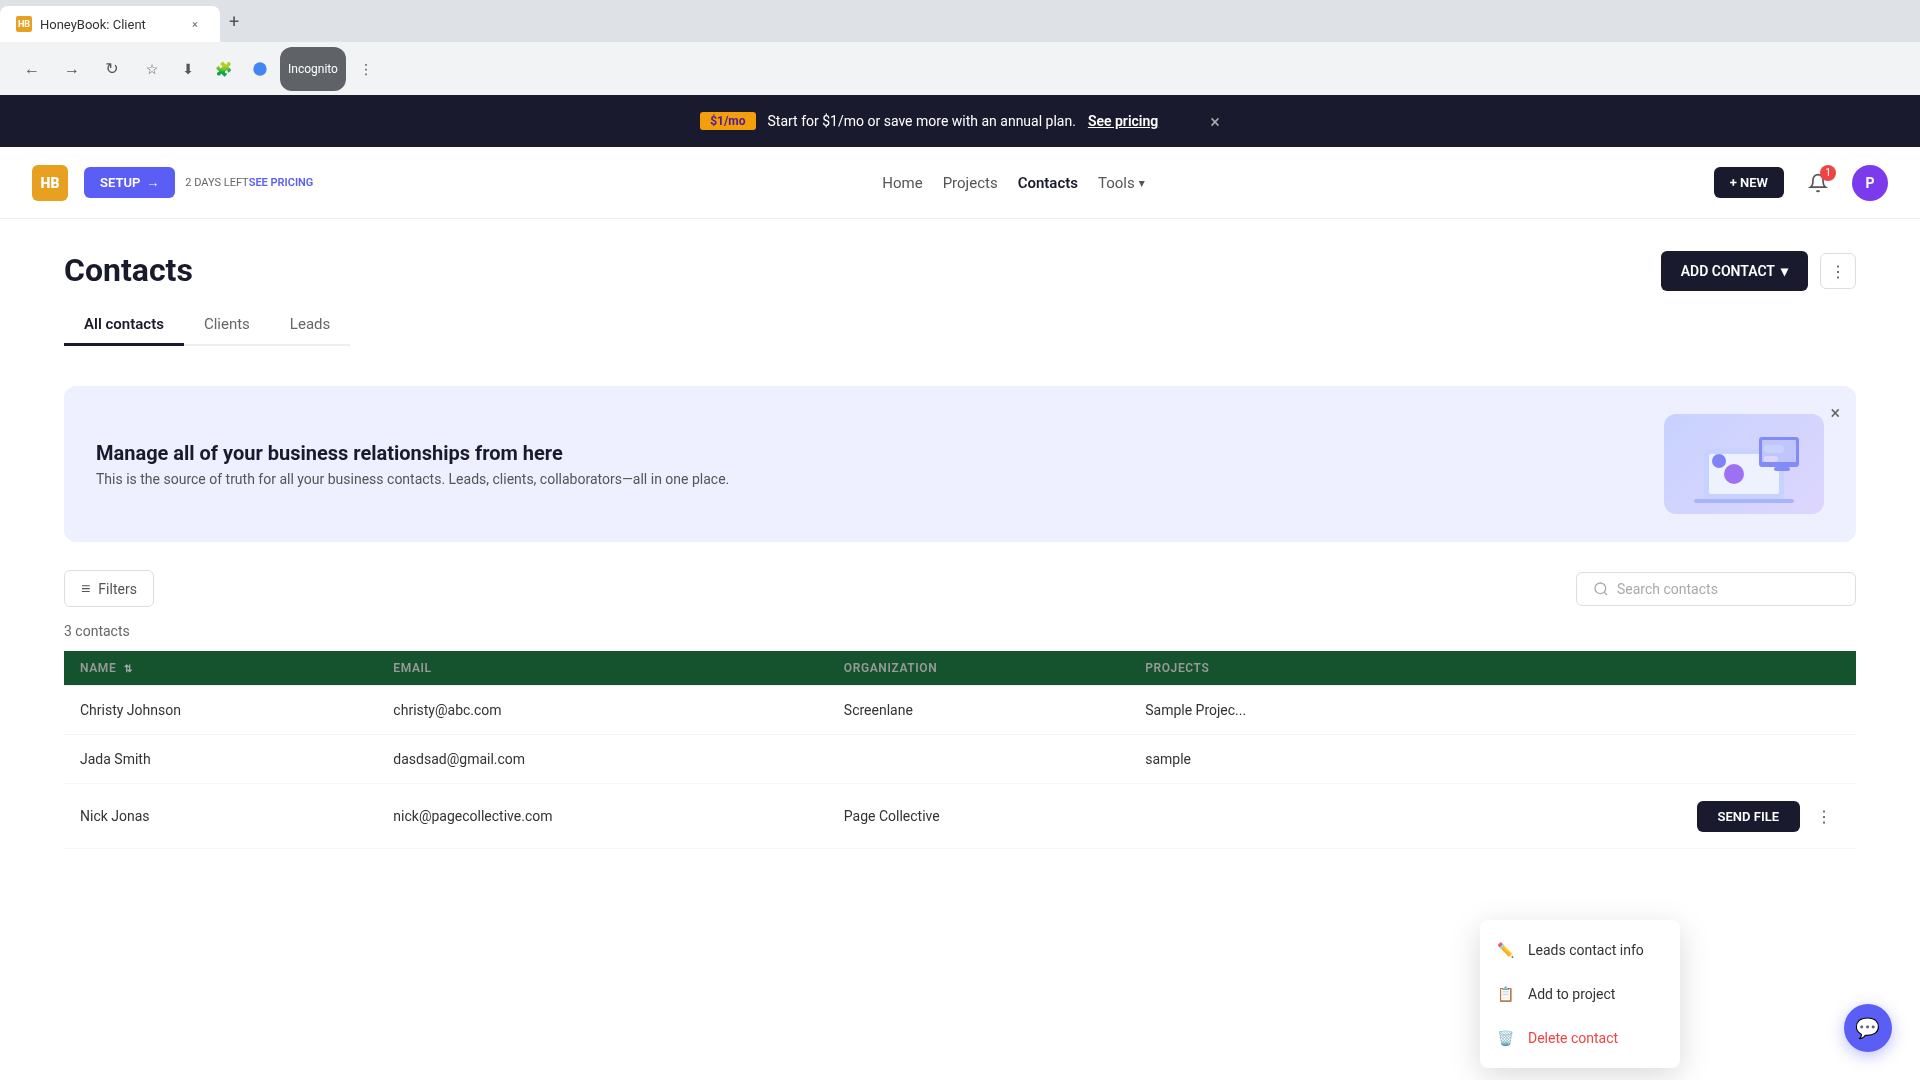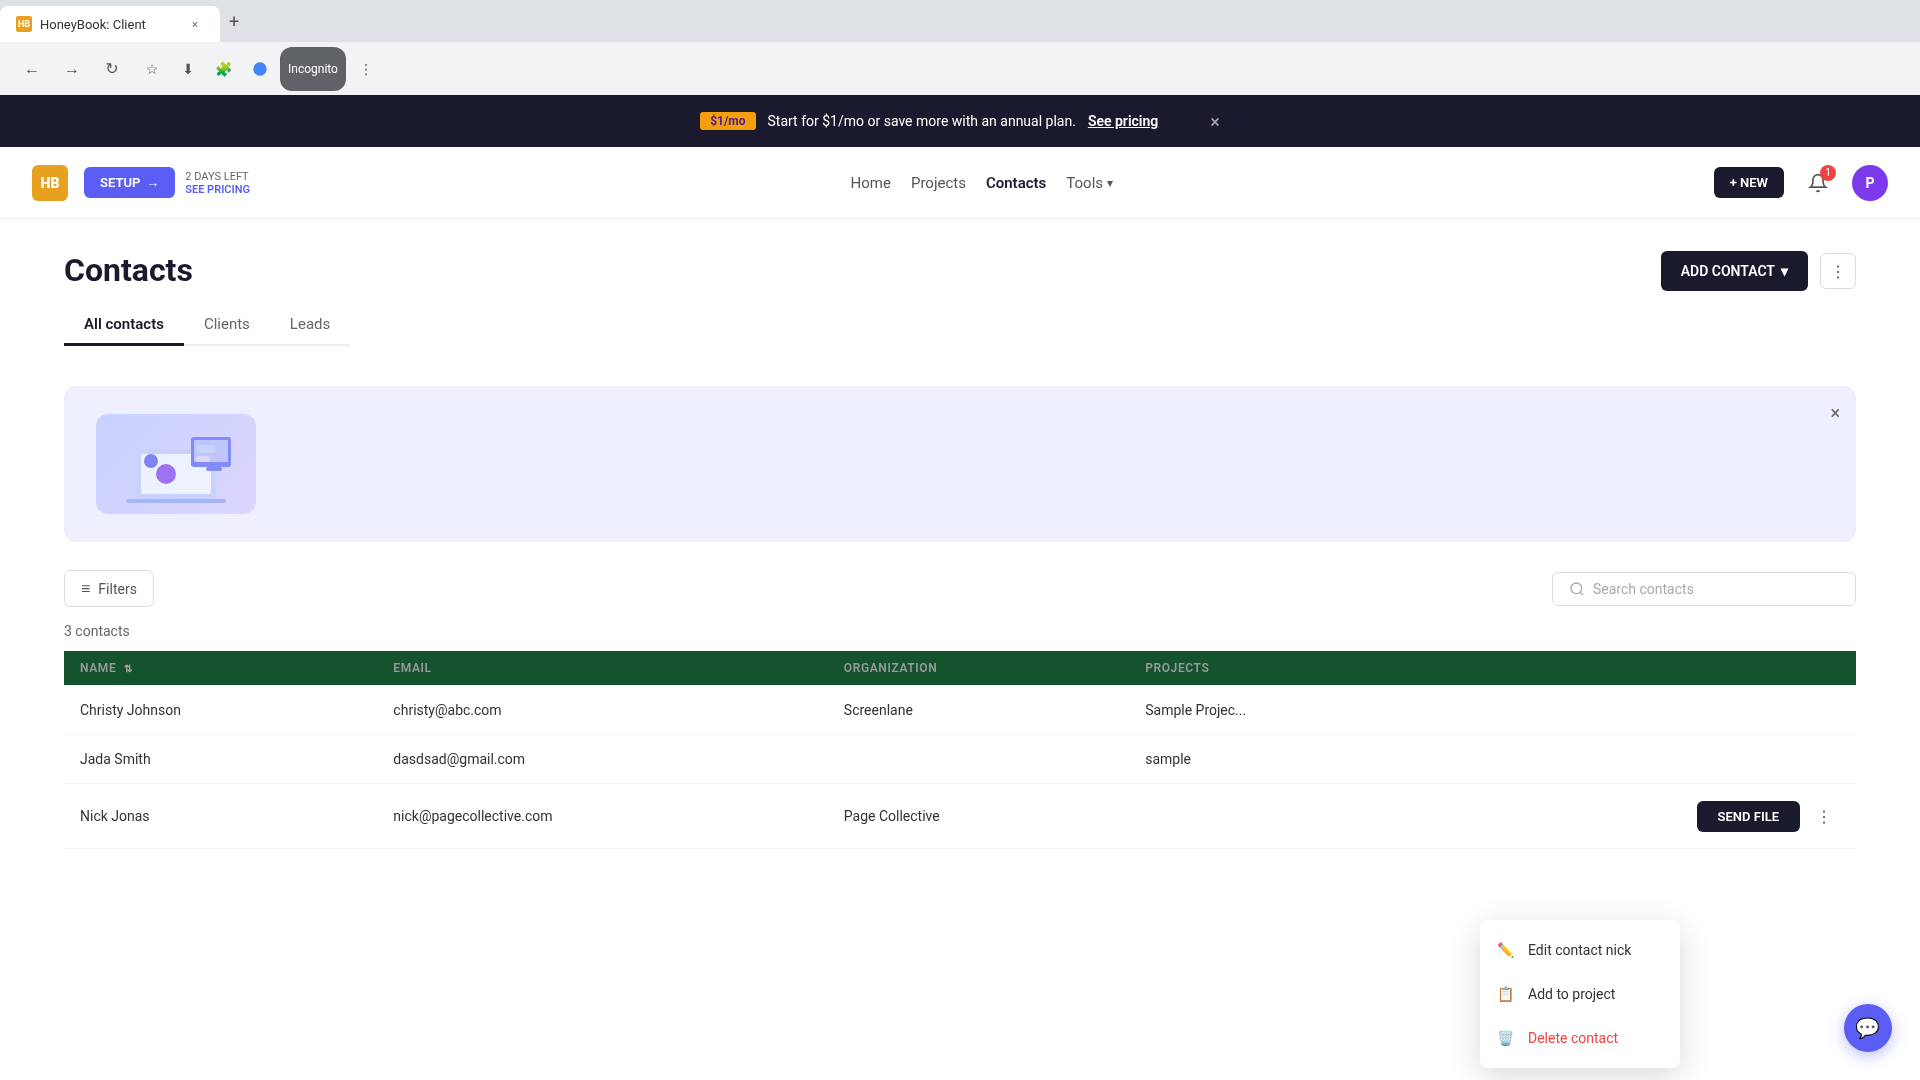--- a/index.html
+++ b/index.html
@@ -22,21 +22,21 @@
     
     .promo-banner { background: #1a1a2e; height: 52px; display: flex; align-items: center; justify-content: center; gap: 12px; color: #fff; font-size: 14px; }
     .promo-badge { background: #f59e0b; color: #4c1d95; border-radius: 3px; padding: 2px 10px; font-size: 12px; font-weight: 700; }
     .promo-link { color: #fff; font-weight: 600; text-decoration: underline; cursor: pointer; }
     .promo-close { margin-left: 40px; color: #aaa; cursor: pointer; font-size: 18px; }
 
     
     .app-header { background: #fff; height: 72px; display: flex; align-items: center; padding: 0 32px; border-bottom: 1px solid #eee; }
     .hb-logo { width: 36px; height: 36px; background: #e8a020; border-radius: 6px; display: flex; align-items: center; justify-content: center; color: white; font-weight: 900; font-size: 14px; }
     .setup-btn { margin-left: 16px; background: #5b5ef4; color: white; border-radius: 6px; padding: 8px 16px; font-size: 13px; font-weight: 600; cursor: pointer; display: flex; align-items: center; gap: 6px; }
-    .days-left { margin-left: 10px; font-size: 11px; color: #666; display: flex; flex-direction: column; }
+    .days-left { margin-left: 10px; font-size: 11px; color: #666; display: flex; flex-direction: row; }
     .see-pricing-small { color: #5b5ef4; font-size: 11px; cursor: pointer; font-weight: 600; }
     .main-nav { margin-left: auto; display: flex; align-items: center; gap: 20px; }
     .nav-item { font-size: 15px; color: #555; cursor: pointer; text-decoration: none; }
     .nav-item.active { color: #1a1a2e; font-weight: 600; }
     .nav-tools { display: flex; align-items: center; gap: 4px; }
     .header-right { margin-left: auto; display: flex; align-items: center; gap: 16px; }
     .new-btn { background: #1a1a2e; color: #fff; border-radius: 6px; padding: 8px 16px; font-size: 13px; font-weight: 600; cursor: pointer; display: flex; align-items: center; gap: 4px; }
     .notif-btn { width: 36px; height: 36px; border-radius: 50%; display: flex; align-items: center; justify-content: center; cursor: pointer; position: relative; }
     .notif-badge { position: absolute; top: 0; right: 0; background: #ef4444; color: white; border-radius: 50%; width: 16px; height: 16px; font-size: 10px; display: flex; align-items: center; justify-content: center; }
     .user-avatar { width: 36px; height: 36px; border-radius: 50%; background: #7c3aed; display: flex; align-items: center; justify-content: center; color: white; font-size: 14px; font-weight: 700; cursor: pointer; }
@@ -55,21 +55,21 @@
     
     .info-banner { background: #eef0ff; border-radius: 12px; padding: 28px 32px; margin-bottom: 28px; display: flex; align-items: center; justify-content: space-between; position: relative; }
     .info-banner-text h3 { font-size: 20px; font-weight: 700; color: #1a1a2e; margin-bottom: 6px; }
     .info-banner-text p { font-size: 14px; color: #555; }
     .info-banner-close { position: absolute; top: 16px; right: 16px; cursor: pointer; color: #666; font-size: 18px; }
     .info-banner-illustration { width: 160px; height: 100px; background: linear-gradient(135deg, #c7d2fe 0%, #ddd6fe 100%); border-radius: 12px; display: flex; align-items: center; justify-content: center; }
 
     
     .list-controls { display: flex; align-items: center; justify-content: space-between; margin-bottom: 16px; }
     .filter-btn { display: flex; align-items: center; gap: 8px; padding: 8px 16px; border: 1px solid #ddd; border-radius: 6px; font-size: 14px; color: #555; cursor: pointer; background: #fff; }
-    .search-box { display: flex; align-items: center; gap: 8px; padding: 8px 16px; border: 1px solid #ddd; border-radius: 6px; font-size: 14px; color: #999; background: #fff; width: 304px; }
+    .search-box { display: flex; align-items: center; gap: 8px; padding: 8px 16px; border: 1px solid #ddd; border-radius: 6px; font-size: 14px; color: #999; background: #fff; width: 280px; }
 
     
     .contact-count { font-size: 14px; color: #666; margin-bottom: 12px; }
 
     
     .contact-table { width: 100%; border-collapse: collapse; }
     .contact-table th { text-align: left; padding: 10px 16px; font-size: 12px; font-weight: 600; color: #999; text-transform: uppercase; letter-spacing: 0.05em; background: #14532d; border-bottom: 1px solid #f0f0f0; }
     .contact-table td { padding: 16px 16px; font-size: 14px; color: #333; border-bottom: 1px solid #f5f5f5; }
     .sort-icon { margin-left: 4px; color: #aaa; font-size: 10px; }
     .row-actions { display: flex; align-items: center; gap: 8px; justify-content: flex-end; }
@@ -168,20 +168,24 @@
     <div class="page-actions">
       <div class="add-contact-btn">
         <span>ADD CONTACT</span>
         <span>▾</span>
       </div>
       <div class="more-actions-btn">⋮</div>
     </div>
   </div>
 
   <div class="info-banner">
+    <div class="info-banner-text">
+      <h3>Manage all of your business relationships from here</h3>
+      <p>This is the source of truth for all your business contacts. Leads, clients, collaborators—all in one place.</p>
+    </div>
     <div class="info-banner-illustration">
       <svg width="140" height="90" viewBox="0 0 140 90">
 
         <rect x="30" y="30" width="80" height="50" rx="4" fill="#c7d2fe"></rect>
         <rect x="35" y="35" width="70" height="40" rx="2" fill="#fff" opacity="0.7"></rect>
         <rect x="20" y="80" width="100" height="4" rx="2" fill="#a5b4fc"></rect>
 
         <rect x="85" y="18" width="40" height="30" rx="3" fill="#818cf8"></rect>
         <rect x="88" y="21" width="34" height="22" rx="1" fill="#fff" opacity="0.5"></rect>
         <rect x="100" y="48" width="16" height="4" rx="2" fill="#818cf8"></rect>
@@ -254,21 +258,21 @@
           </div>
         </td>
       </tr>
     </tbody>
   </table>
 </div>
 
 <div class="context-menu">
   <div class="context-menu-item">
     <span class="menu-icon">✏️</span>
-    <span>Edit contact nick</span>
+    <span>Leads contact info</span>
   </div>
   <div class="context-menu-item">
     <span class="menu-icon">📋</span>
     <span>Add to project</span>
   </div>
   <div class="context-menu-item danger">
     <span class="menu-icon">🗑️</span>
     <span>Delete contact</span>
   </div>
 </div>

